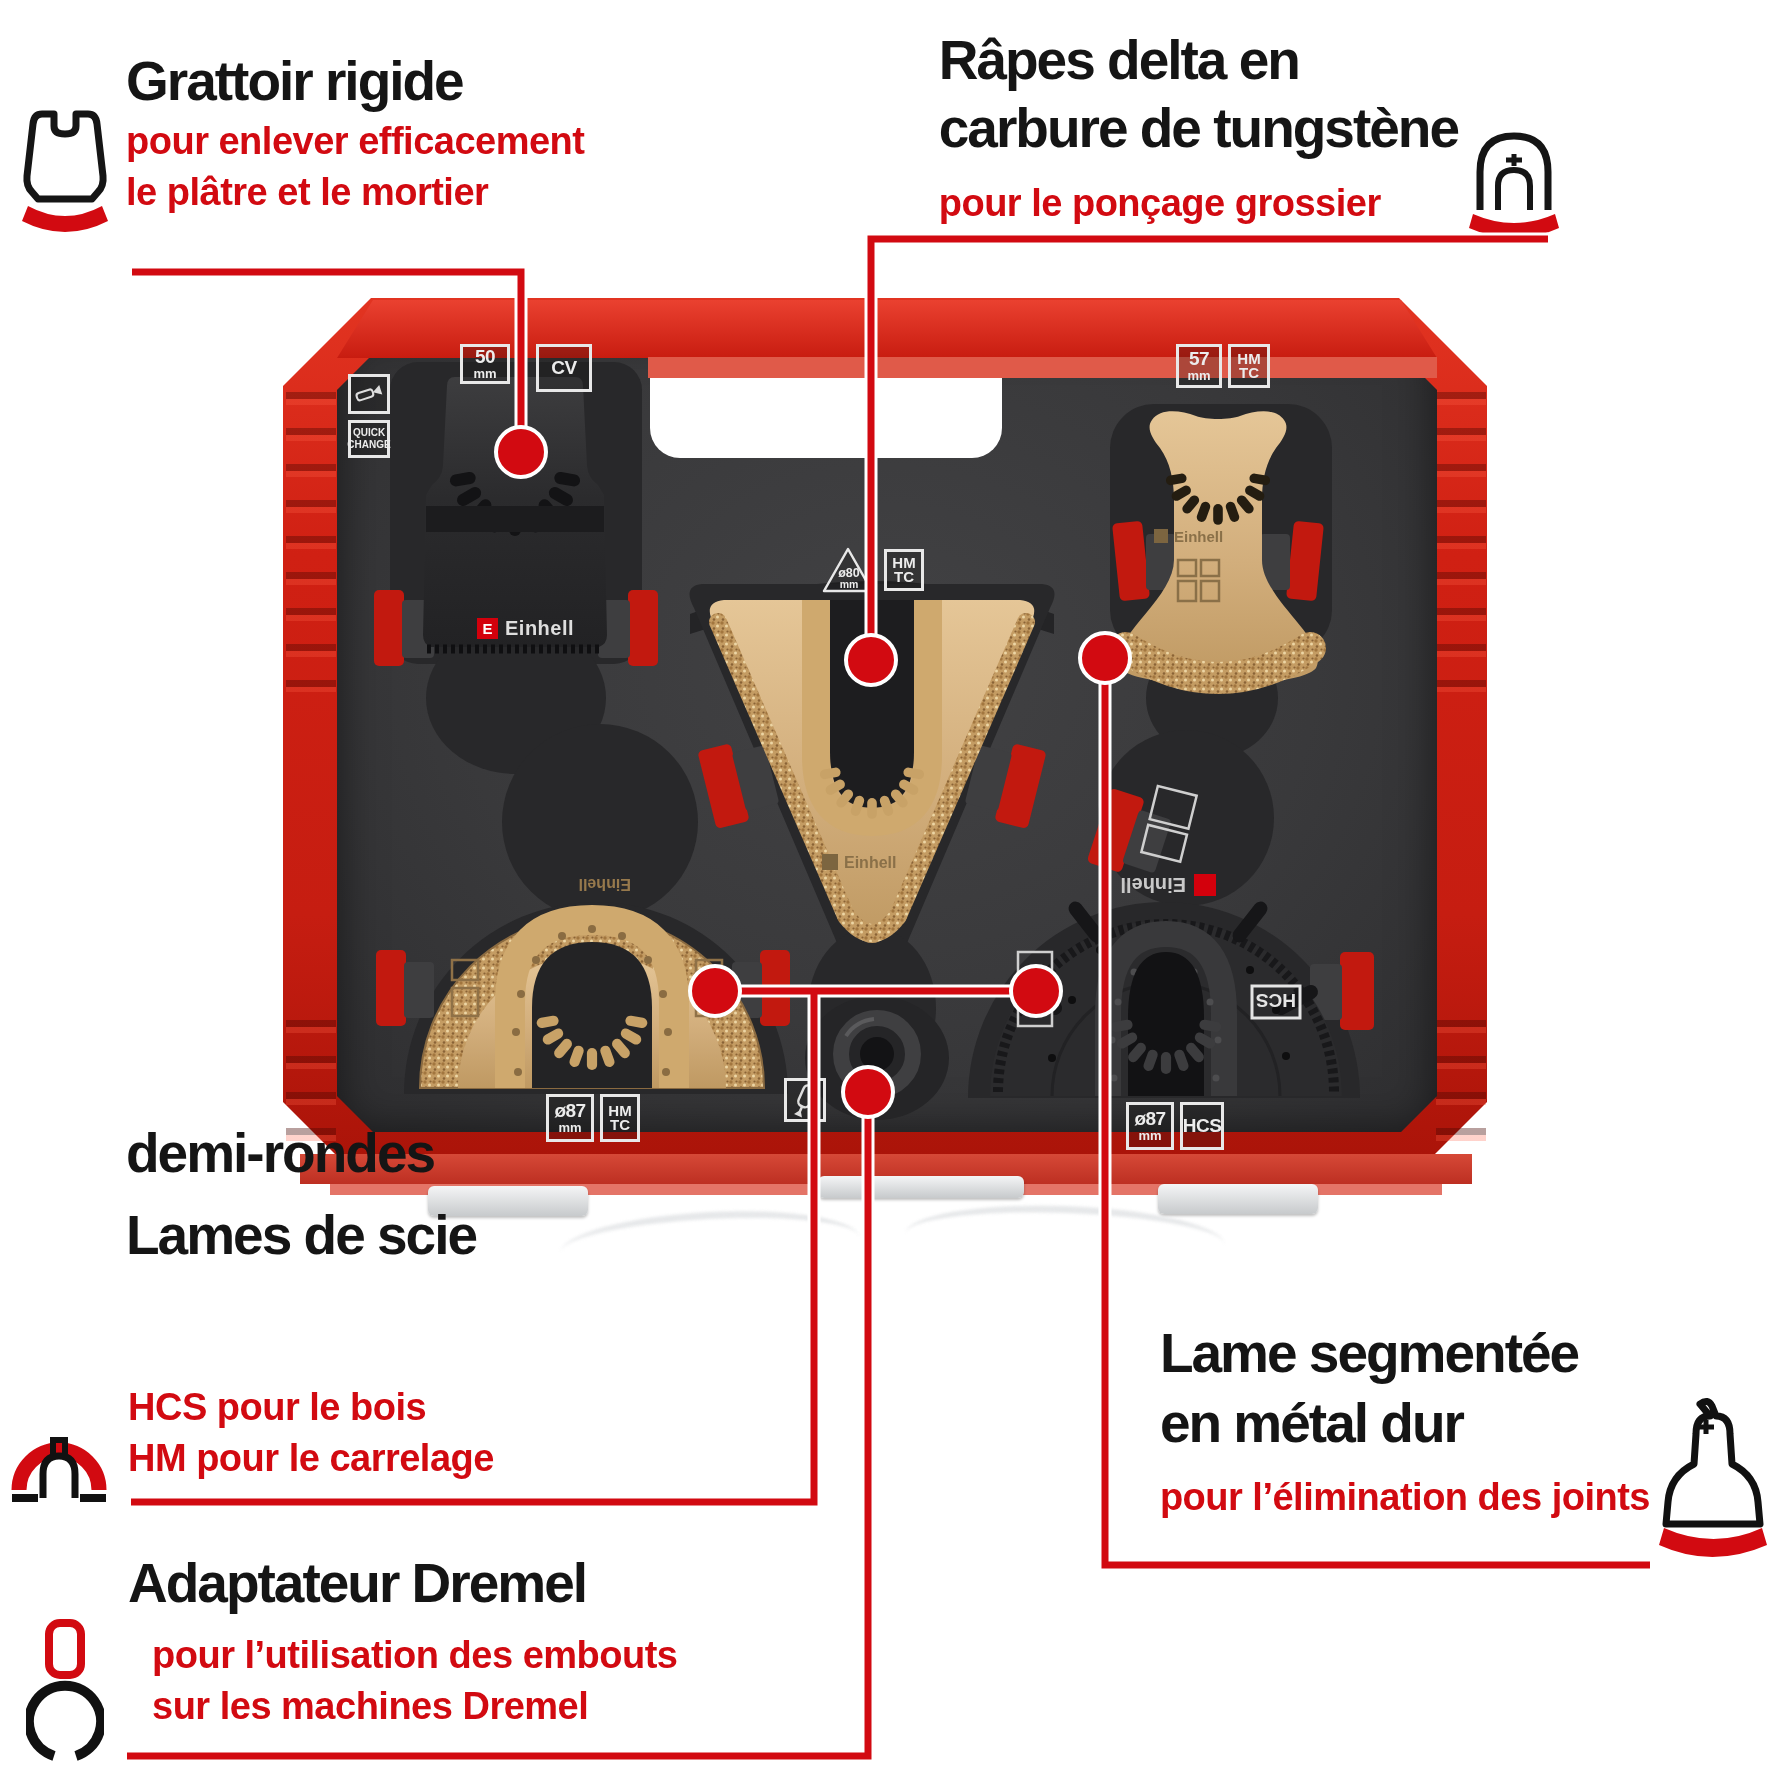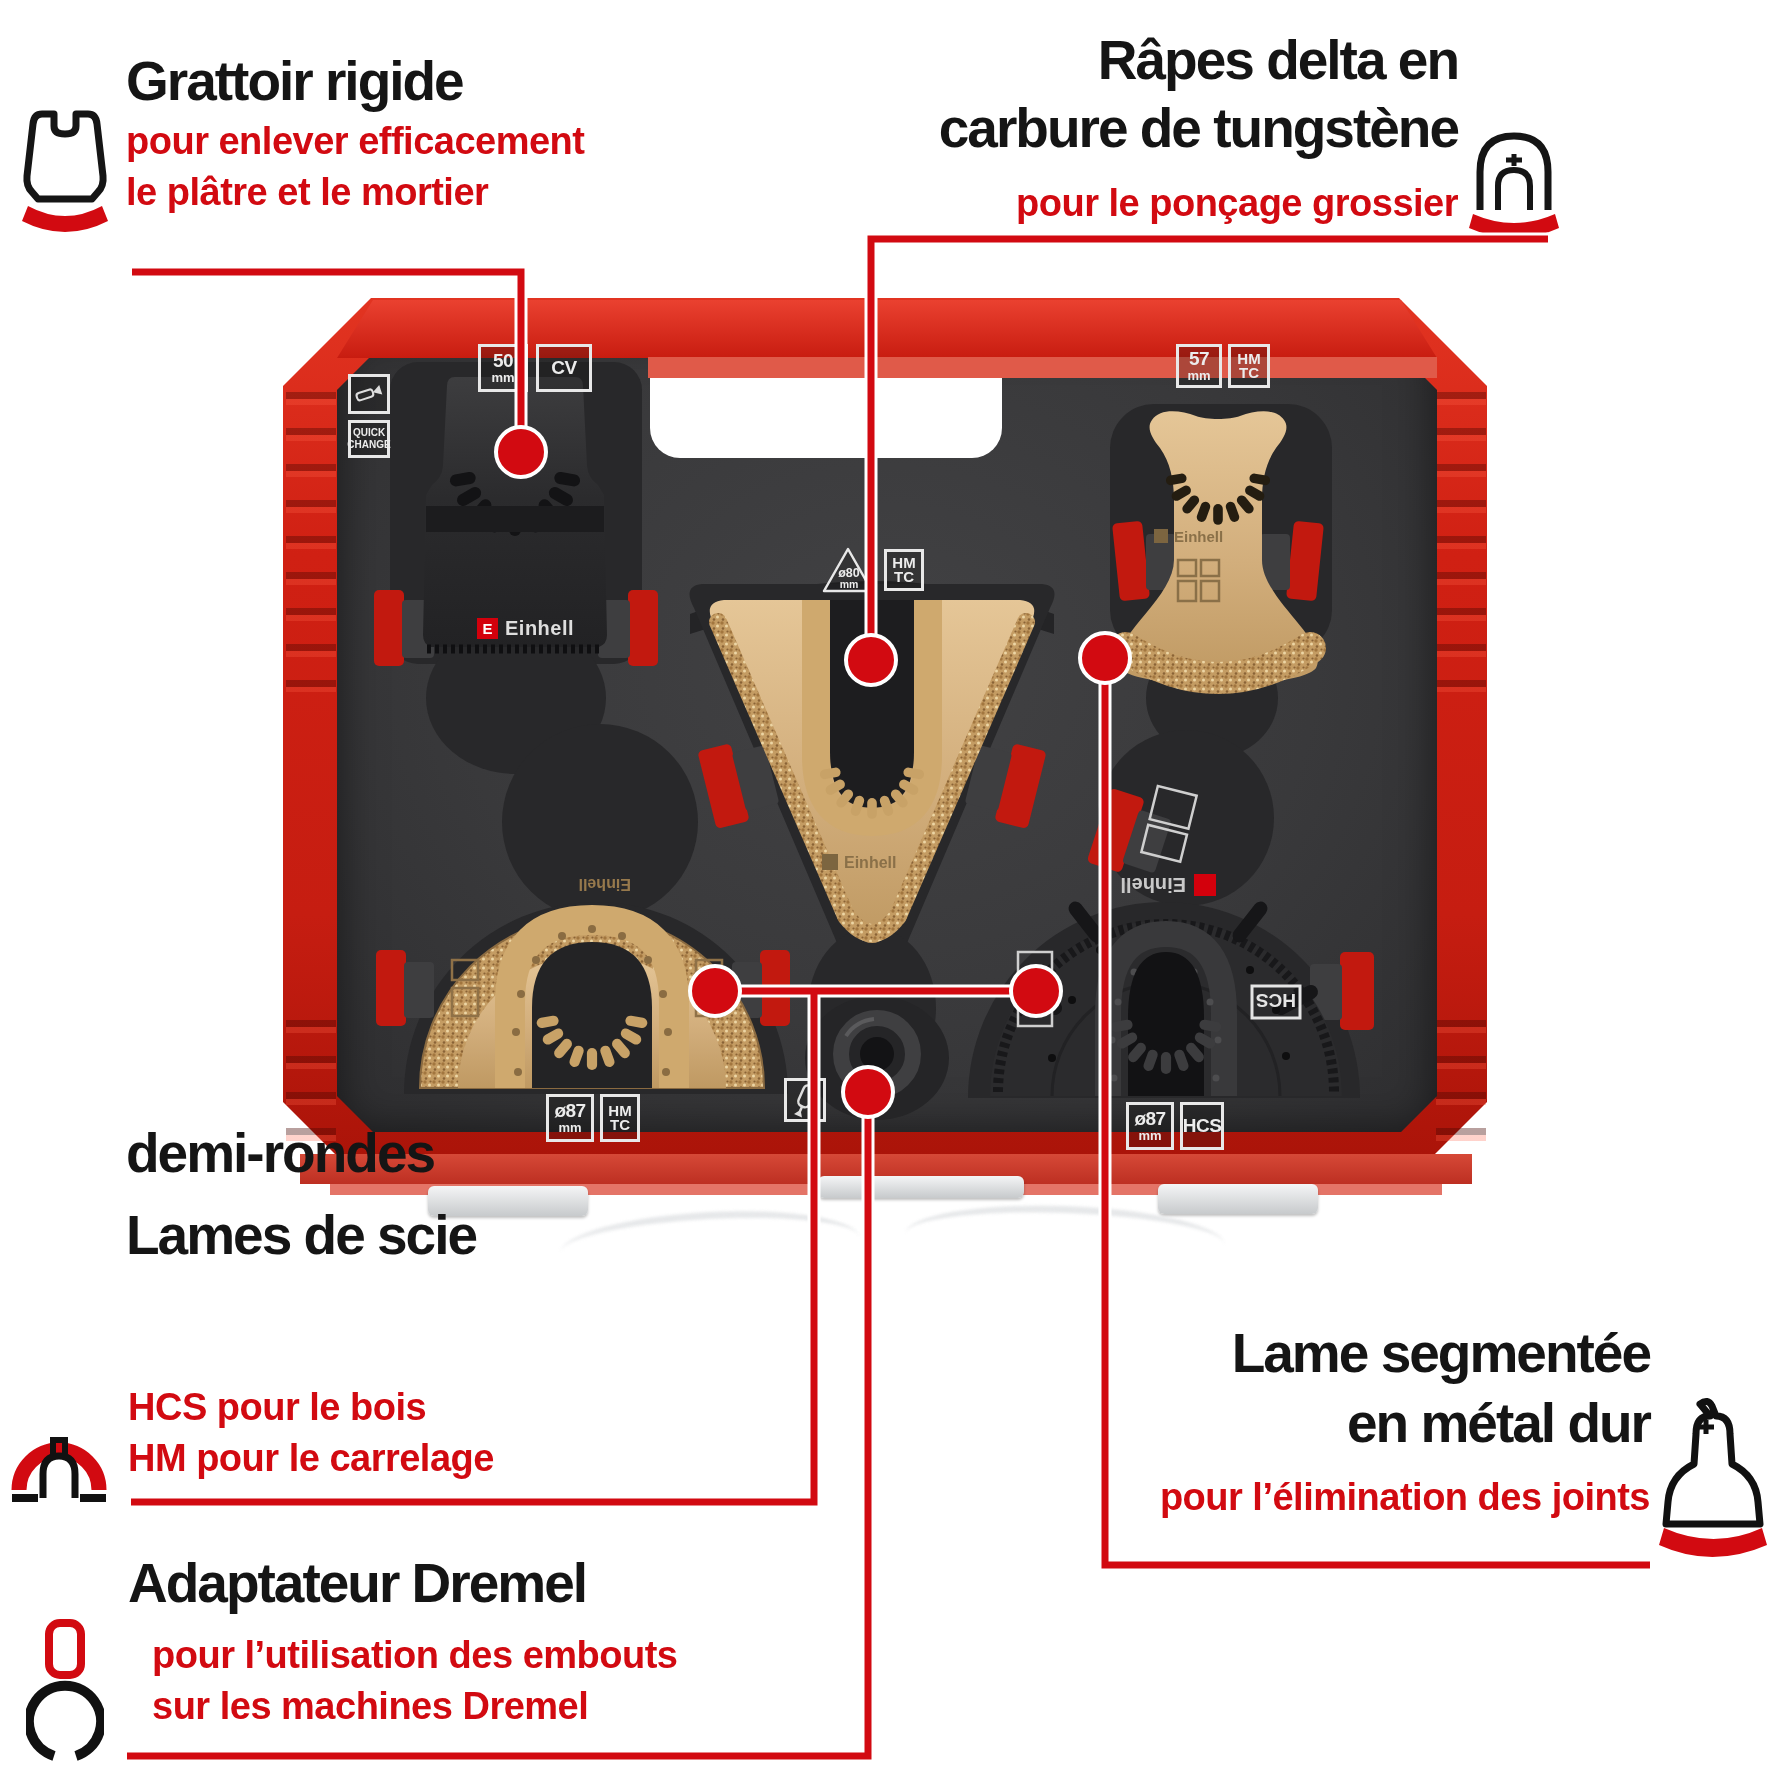--- a/index.html
+++ b/index.html
@@ -6,21 +6,21 @@
   html,body{margin:0;padding:0;background:#fff;}
   #stage{position:relative;width:1772px;height:1772px;background:#fff;overflow:hidden;
          font-family:"Liberation Sans",sans-serif;}
   .abs{position:absolute;}
   svg{display:block;}
   svg text{font-family:"Liberation Sans",sans-serif;}
 
   
   .title{font-weight:700;font-size:55px;line-height:70px;color:var(--ink);letter-spacing:-2px;white-space:nowrap;}
   .sub{font-weight:700;font-size:38px;line-height:51px;color:var(--red);letter-spacing:-.5px;white-space:nowrap;}
-  .tr{text-align:right;}
+  .tr{text-align:left;}
 
   
   .lblbox{border:3px solid #e8e8e8;color:#ececec;background:rgba(15,15,15,.25);
           display:flex;flex-direction:column;align-items:center;justify-content:center;
           font-weight:700;text-align:center;box-sizing:border-box;}
   .lblbox .l1{font-size:19px;line-height:20px;letter-spacing:-.5px;}
   .lblbox .l2{font-size:13px;line-height:14px;}
   .lblbox .lq{font-size:10px;line-height:12px;letter-spacing:0;text-align:right;}
 
   
@@ -266,21 +266,21 @@
       </g>
     </g>
 
     <g>
       <circle cx="877" cy="1054" r="36" fill="none" stroke="#3f3f41" stroke-width="16"></circle>
       <circle cx="877" cy="1054" r="17" fill="#131315"></circle>
       <path d="M846,1036 a38,38 0 0 1 28,-17" stroke="#5a5a5c" stroke-width="4" fill="none"></path>
     </g>
   </svg>
 
-  <div class="lblbox abs" style="left:478px;top:344px;width:50px;height:48px">
+  <div class="lblbox abs" style="left:460px;top:344px;width:50px;height:40px">
     <span class="l1">50</span>
     <span class="l2">mm</span>
   </div>
   <div class="lblbox abs" style="left:536px;top:344px;width:56px;height:48px">
     <span class="l1">CV</span>
   </div>
 
   <div class="lblbox abs" style="left:1176px;top:344px;width:46px;height:44px">
     <span class="l1">57</span>
     <span class="l2">mm</span>

